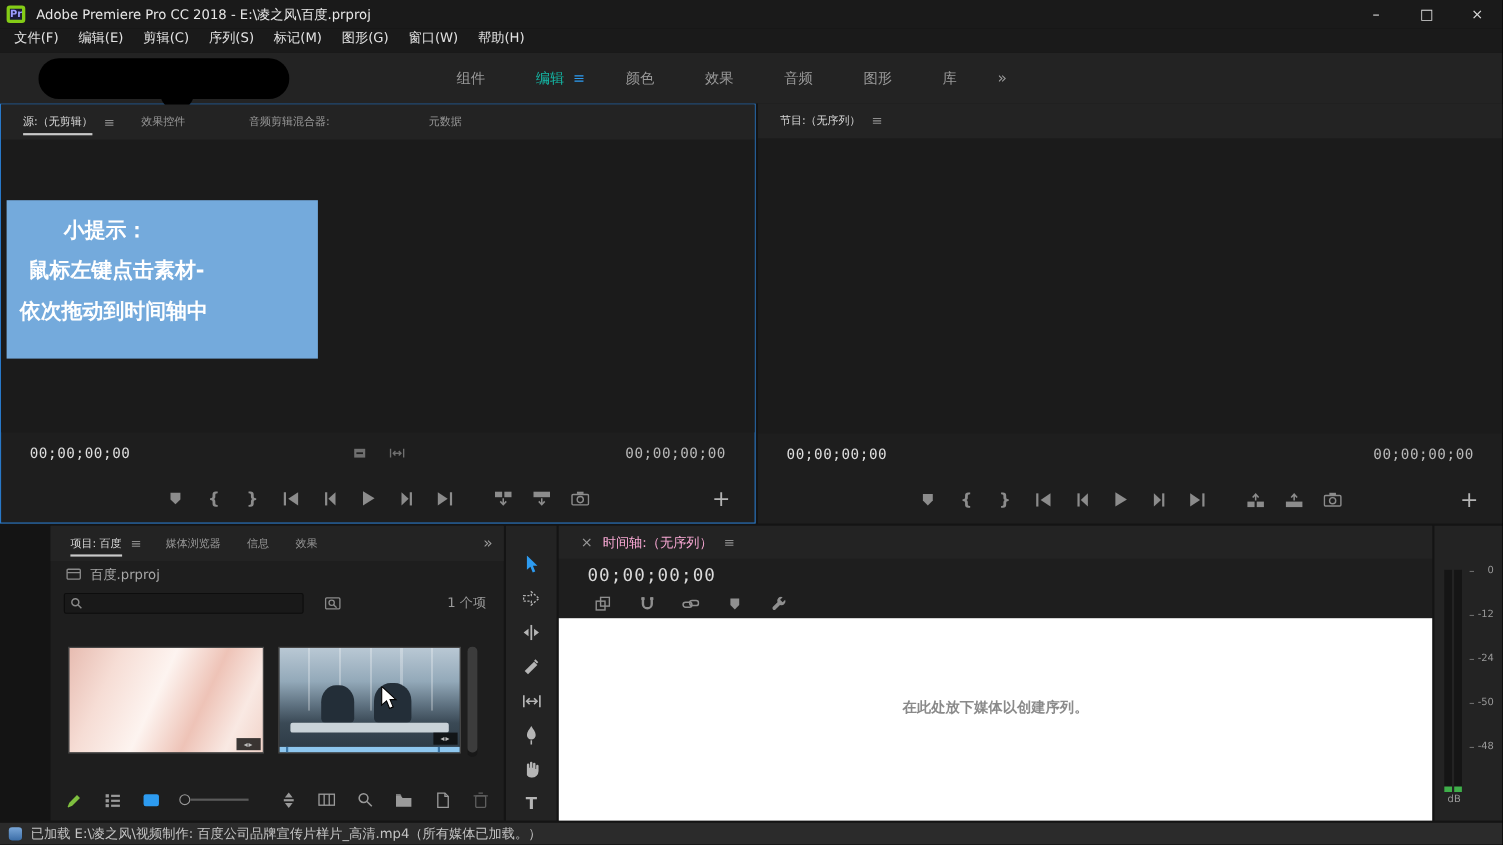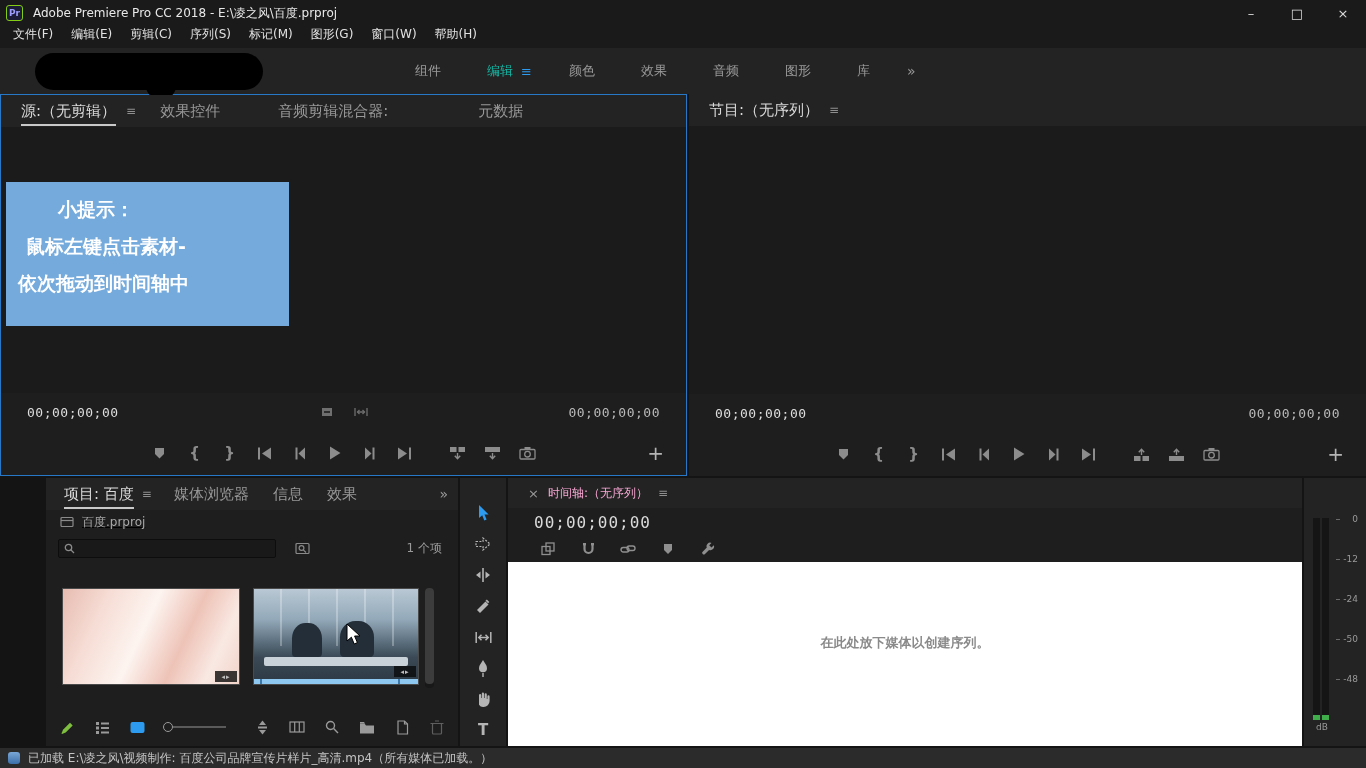--- a/index.html
+++ b/index.html
@@ -2,21 +2,21 @@
 <html><head>
 <meta charset="utf-8">
 <style>
   * { margin:0; padding:0; box-sizing:border-box; }
   html,body { background:#000; }
   body { font-family:"DejaVu Sans", sans-serif; }
   .app { width:1366px; height:768px; background:#141414; display:flex; flex-direction:column; overflow:hidden; position:relative; }
 
   
   .titlebar { height:26px; background:#1a1a1a; display:flex; align-items:center; flex:none; }
-  .pr-icon { width:17px; height:16px; margin-left:6px; border-radius:3px; background:#1c1b38; border:1px solid #84cc16;
+  .pr-icon { width:17px; height:16px; margin-left:6px; border-radius:3px; background:#1c1b38; border:3px solid #84cc16;
              color:#9d9dff; font-size:9px; font-weight:bold; display:flex; align-items:center; justify-content:center; }
   .win-title { margin-left:10px; font-size:12px; color:#e9e9e9; }
   .win-controls { margin-left:auto; display:flex; height:100%; }
   .win-btn { width:46px; height:100%; display:flex; align-items:center; justify-content:center; color:#dcdcdc; font-size:13px; }
 
   
   .menubar { height:22px; background:#1a1a1a; display:flex; align-items:flex-start; padding-left:4px; flex:none; }
   .menu-item { padding:0 9px; font-size:12px; color:#e2e2e2; }
 
   
@@ -27,21 +27,21 @@
   .ws-tab { padding:0 23px; font-size:13px; color:#9a9a9a; }
   .ws-tab.active { color:#14b8a6; padding-right:8px; }
   .ws-menu { color:#2d9bf0; font-size:13px; margin-right:14px; }
   .ws-overflow { color:#9a9a9a; font-size:14px; margin-left:14px; }
 
   
   .top-row { height:382px; display:flex; gap:2px; flex:none; margin-top:0; }
   .bottom-row { flex:1; display:flex; gap:2px; margin-top:2px;padding-left:46px; }
   .panel { background:#1e1e1e; display:flex; flex-direction:column; }
   .panel-tabs { height:32px; background:#232323; display:flex; align-items:center; padding-left:6px; flex:none; position:relative; }
-  .ptab { font-size:15px; color:#989898; padding:0 14px; }
+  .ptab { font-size:10px; color:#989898; padding:0 14px; }
   .ptab.active { color:#d9d9d9; }
   .ptab.active .ul { border-bottom:2px solid #c9c9c9; padding-bottom:4px; }
   .pmenu { color:#8f8f8f; font-size:12px; margin-left:-4px; margin-right:10px; }
 
   
   .source-panel { width:687px; border:1px solid #2878c8; }
   .program-panel { flex:1; }
   .monitor-view { flex:1; background:#1b1b1b; position:relative; }
   .tooltip { position:absolute; left:5px; top:55px; width:283px; height:144px; background:#74aadc; color:#ffffff;
              font-weight:bold; font-size:19px; line-height:37px; padding-top:9px; }
@@ -55,21 +55,21 @@
   .transport { height:44px; display:flex; align-items:center; padding:0 16px; flex:none; position:relative; }
   .t-group { margin:0 auto; display:flex; align-items:center; gap:15px; }
   .ticon { width:20px; height:22px; display:flex; align-items:center; justify-content:center; }
   .brace { color:#8c8c8c; font-size:15px; font-weight:bold; }
   .plus-btn { position:absolute; right:22px; color:#b4b4b4; font-size:20px; line-height:20px; }
 
   
   .project-panel { width:412px; }
   .proj-tabs .ptab { padding:0 12px; }
   .tabs-overflow { position:absolute; right:10px; color:#9a9a9a; font-size:14px; }
-  .proj-name-row { height:24px; display:flex; align-items:center; padding-left:14px; gap:8px; flex:none;text-decoration:underline; }
+  .proj-name-row { height:24px; display:flex; align-items:center; padding-left:14px; gap:8px; flex:none; }
   .proj-name { font-size:12px; color:#a8a8a8; }
   .search-row { height:28px; display:flex; align-items:center; padding-left:12px; flex:none; }
   .search-box { width:218px; height:19px; background:#191919; border:1px solid #0d0d0d; border-radius:2px;
                 display:flex; align-items:center; padding-left:5px; gap:5px; }
   .search-box input { background:transparent; border:none; outline:none; color:#cfcfcf; font-size:11px; width:180px; font-family:inherit; }
   .find-btn { margin-left:16px; }
   .item-count { margin-left:auto; margin-right:16px; font-size:12px; color:#9a9a9a; }
   .thumbs { flex:1; position:relative; padding:26px 0 0 16px; display:flex; gap:13px; align-items:flex-start; }
   .thumb { height:97px; border:1px solid #4a4a4a; position:relative; flex:none; }
   .thumb1 { width:178px;

